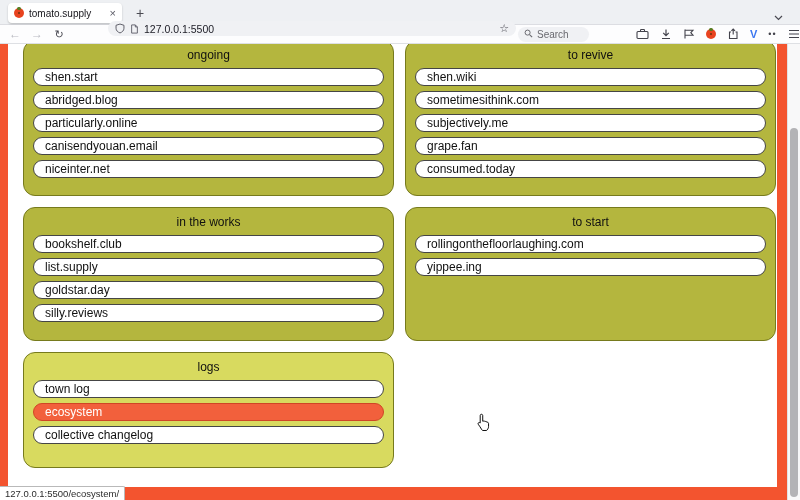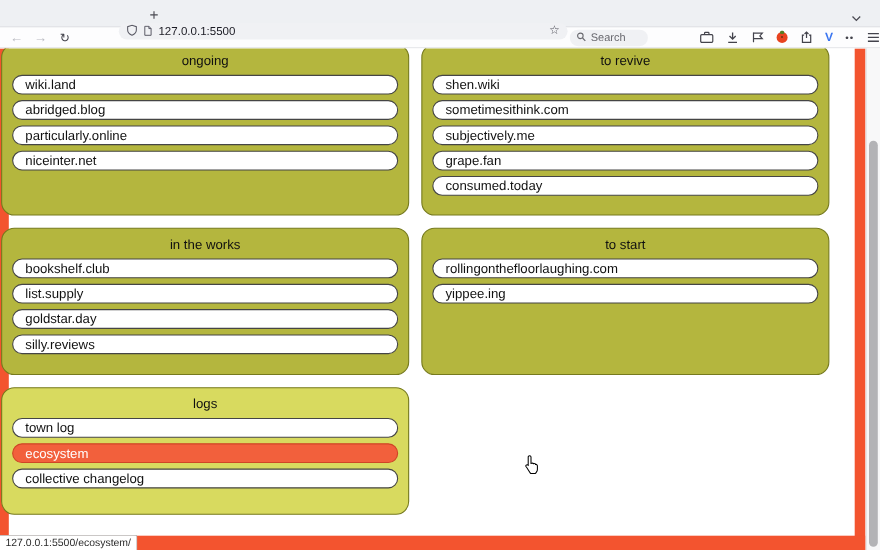--- a/index.html
+++ b/index.html
@@ -45,21 +45,21 @@
   .tomato::after { content:''; position:absolute; top:-1px; left:3px; width:4px; height:3px;
                    background:#567d22; border-radius:2px; }
 
   
   .viewport { position:absolute; left:0; top:44px; width:787px; height:456px; background:#fff; overflow:hidden; }
   .stripe { position:absolute; background:var(--page-background); }
   .stripe-left { left:0; top:0; width:8px; height:456px; }
   .stripe-right { left:777px; top:0; width:10px; height:456px; }
   .stripe-bottom { left:0; top:443px; width:787px; height:13px; }
 
-  .grid { position:absolute; left:1px; top:-4px; width:758px; display:grid;
+  .grid { position:absolute; left:23px; top:-4px; width:758px; display:grid;
           grid-template-columns:371px 371px; grid-template-rows:156px 134px 116px;
           column-gap:16px; row-gap:15px;gap:11px; }
   .card { background:var(--card); border:1px solid #767a1d; border-radius:12px; padding:7px 9px 9px; overflow:hidden; }
   .card.logs { background:var(--logs-card); }
   .card h2 { font-size:12px; font-weight:400; color:#101010; text-align:center; margin:0 0 6px;
              line-height:14px; }
   .pill { display:block; height:18px; line-height:17px; background:#fff; border:1px solid #454545;
           border-radius:10px; padding:0 11px; font-size:12px; color:#111; margin-bottom:5px;
           text-decoration:none; white-space:nowrap; overflow:hidden; }
   .pill:last-child { margin-bottom:0; }
@@ -76,20 +76,25 @@
                   border-radius:4px; }
 
   .cursor { position:absolute; left:476px; top:413px; width:16px; height:18px; pointer-events:none; }
 </style>
 </head>
 <body>
 
 <div class="window">
 
   <div class="tabbar">
+    <div class="tab">
+      <span class="tomato"></span>
+      <span class="tab-title">tomato.supply</span>
+      <span class="tab-close">×</span>
+    </div>
     <span class="newtab">+</span>
     <span class="tabs-chevron">
       <svg width="9" height="6" viewBox="0 0 9 6">
           <path d="M1 1l3.5 3.5L8 1" fill="none" stroke="currentColor" stroke-width="1.2"></path>
         </svg>
     </span>
   </div>
 
   <div class="toolbar"></div>
   <span class="navbtn nav-back">←</span>
@@ -156,23 +161,24 @@
     </span>
   </div>
 
   <div class="viewport">
     <div class="stripe stripe-left"></div>
     <div class="stripe stripe-right"></div>
     <div class="stripe stripe-bottom"></div>
     <div class="grid">
         <section class="card">
           <h2>ongoing</h2>
-          <a class="pill">wiki.land</a>
+          <a class="pill">shen.start</a>
           <a class="pill">abridged.blog</a>
           <a class="pill">particularly.online</a>
+          <a class="pill">canisendyouan.email</a>
           <a class="pill">niceinter.net</a>
         </section>
         <section class="card">
           <h2>to revive</h2>
           <a class="pill">shen.wiki</a>
           <a class="pill">sometimesithink.com</a>
           <a class="pill">subjectively.me</a>
           <a class="pill">grape.fan</a>
           <a class="pill">consumed.today</a>
         </section>

